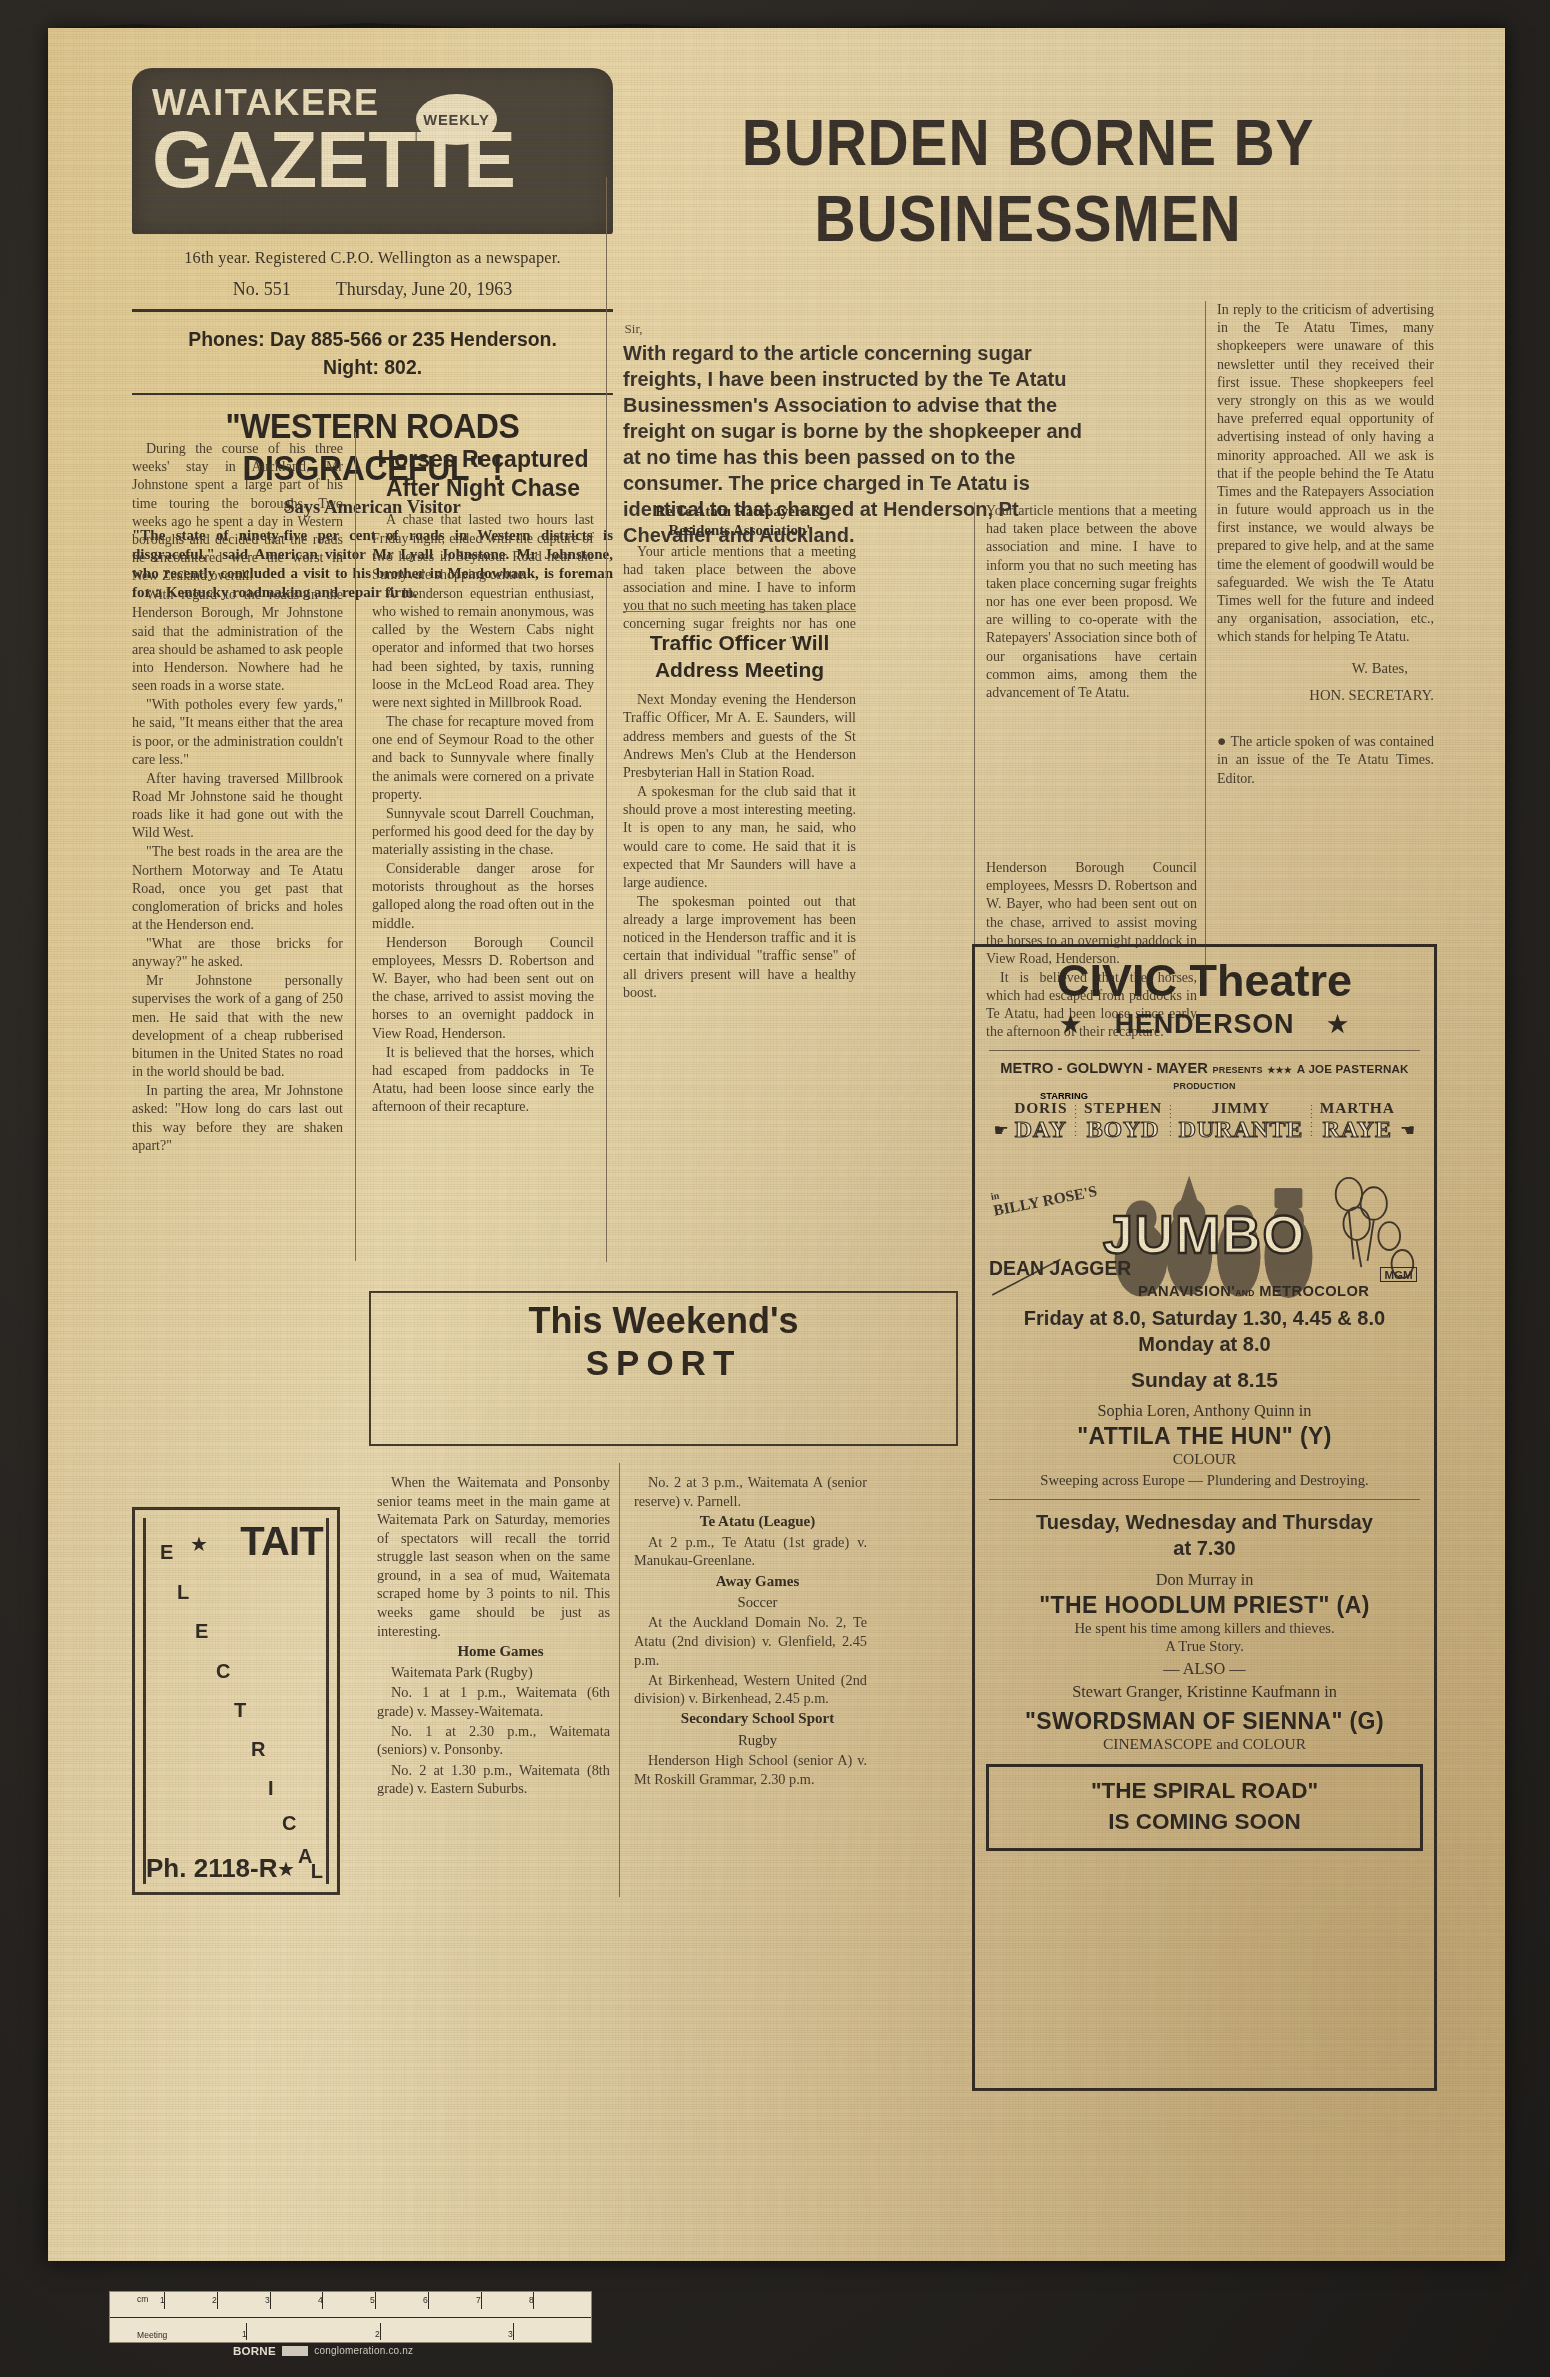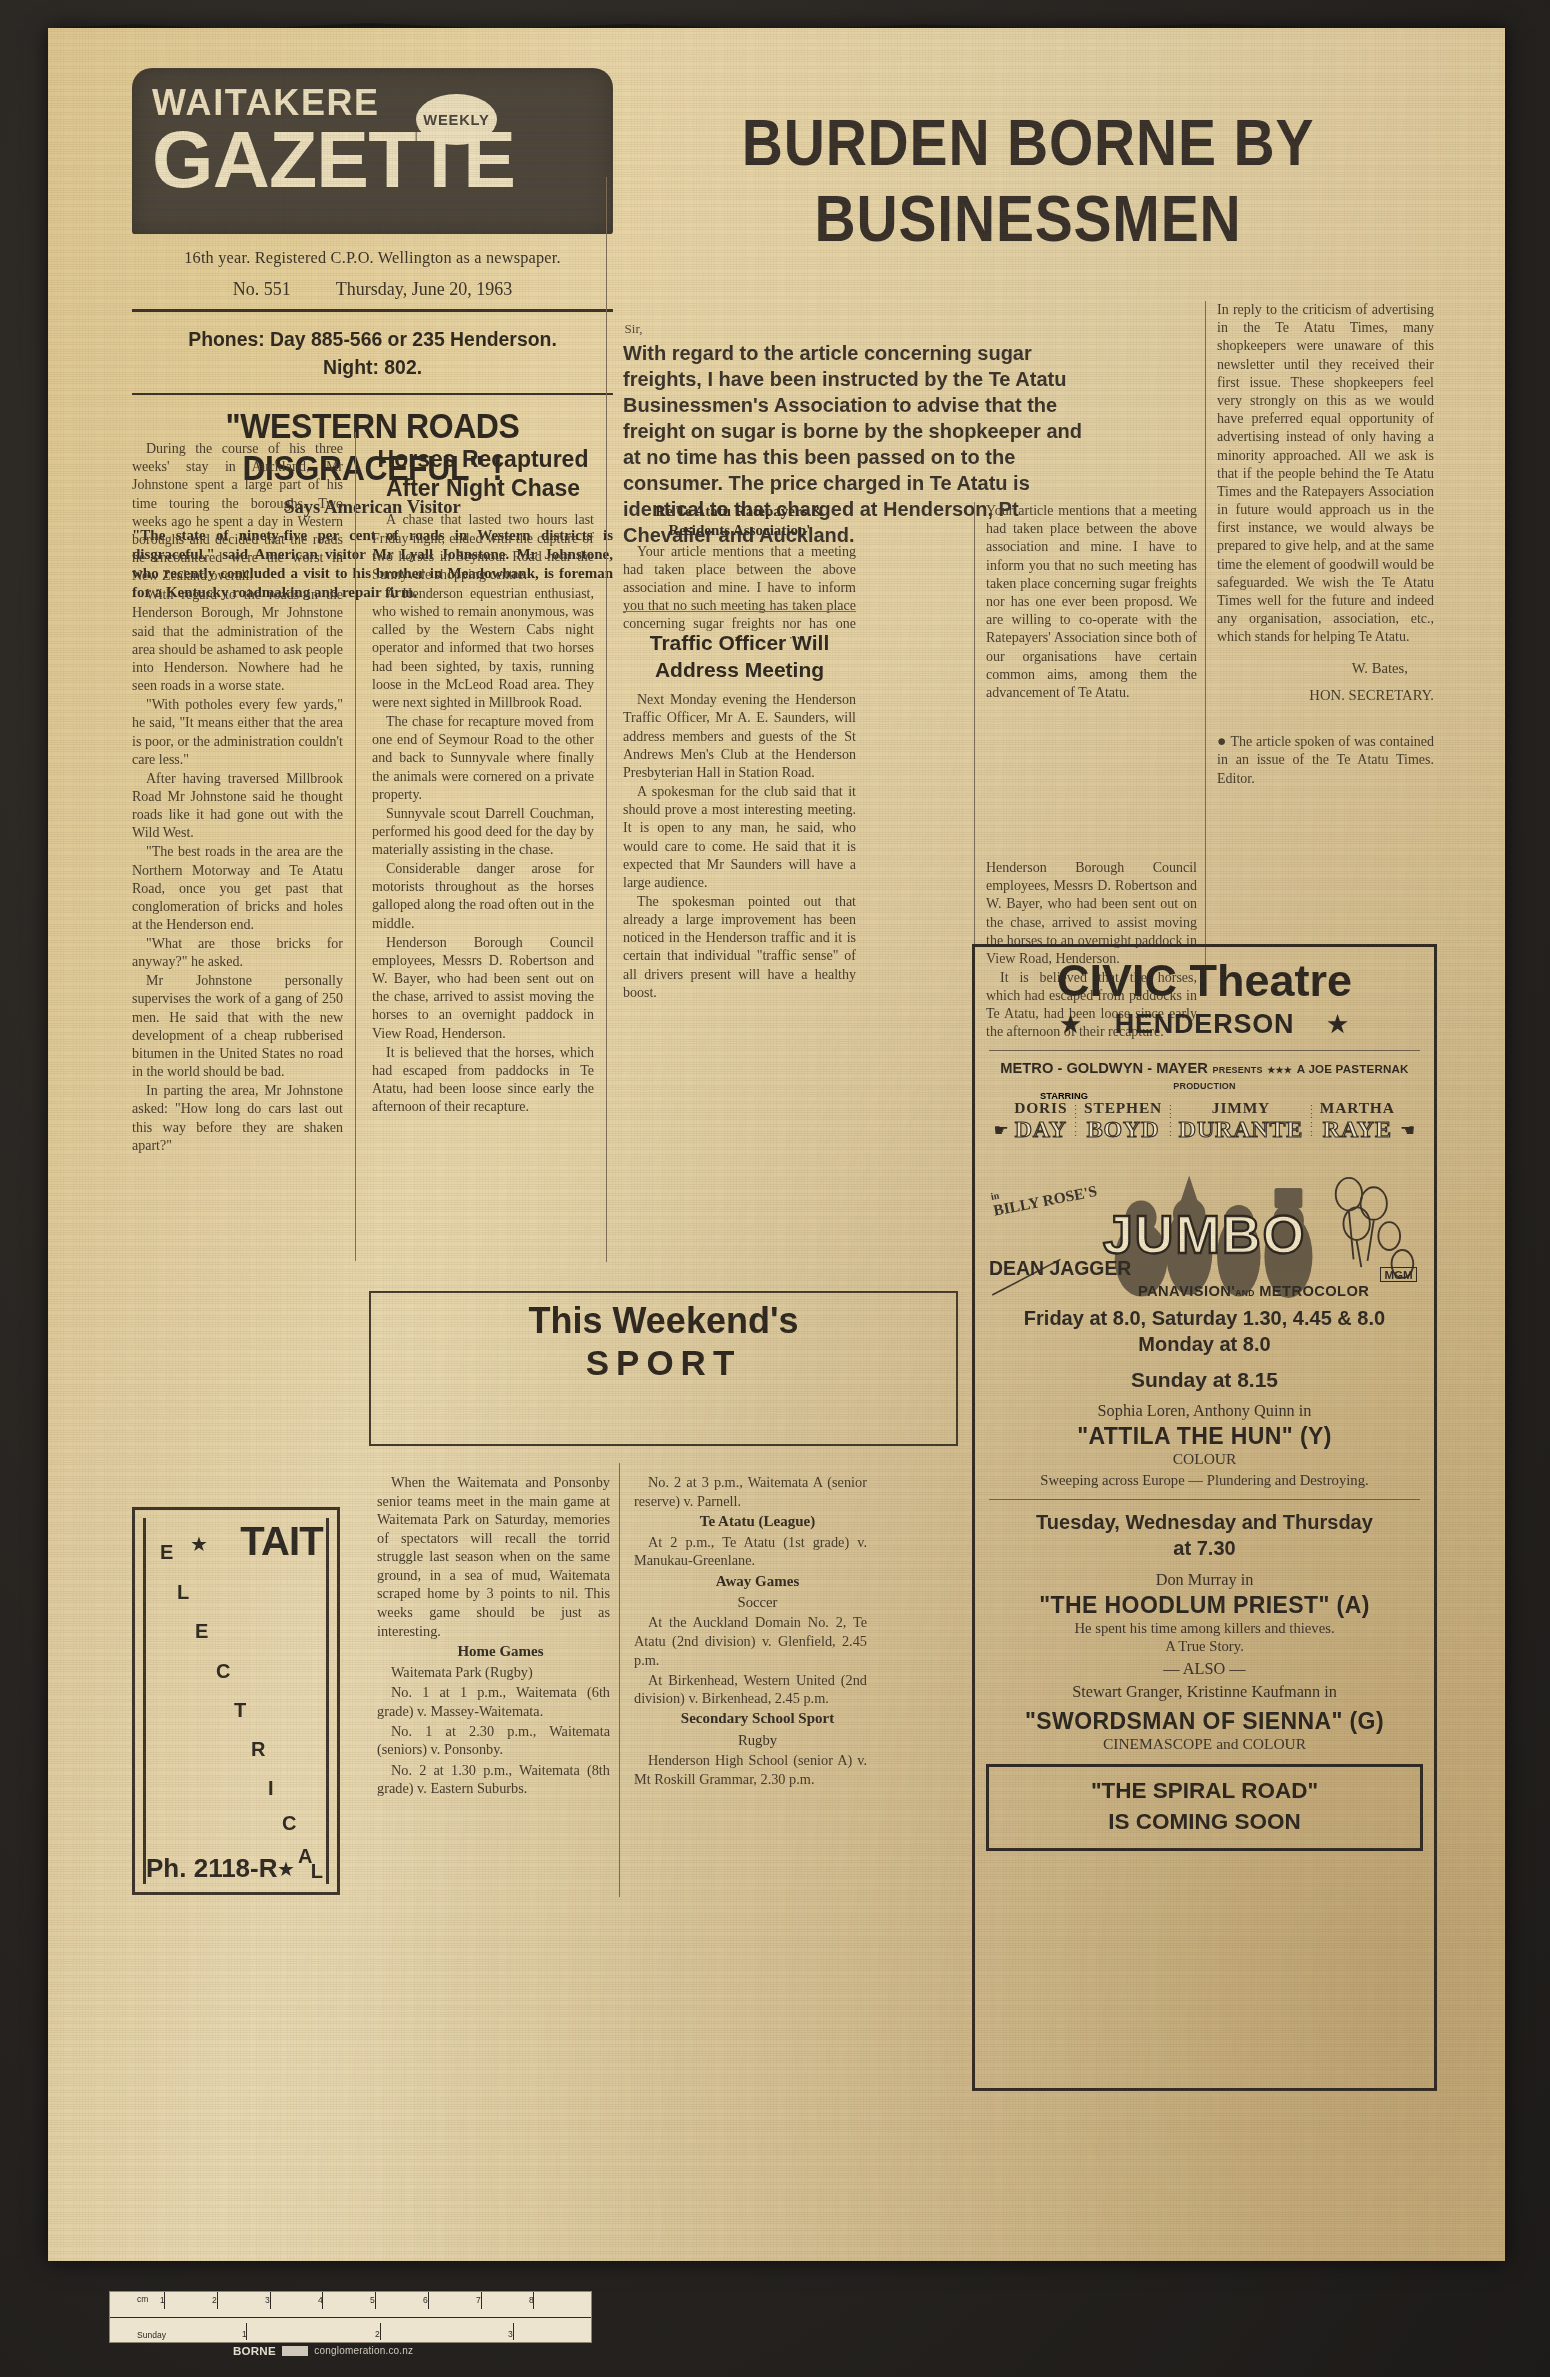--- a/index.html
+++ b/index.html
@@ -526,21 +526,21 @@
       <span class="tait-word" style="right:14px;bottom:9.3px;font-size:20px;">L</span>
       <span class="tait-star" style="right:42px;bottom:11px;">★</span>
       <div class="tait-ph">Ph.  2118-R</div>
     </div>
 
   </div>
 </div>
 
 <div id="ruler">
   <div class="unit" style="top:2.3px;">cm</div>
-  <div class="unit" style="bottom:2.3px;">Sunday</div>
+  <div class="unit" style="bottom:2.3px;">Meeting</div>
   <div class="tickrow" style="top:0;border-bottom:0.8px solid #2f2923;">
     <span class="t" style="left:54px;height:17px;"></span>
       <span class="lbl" style="left:50px;top:3.1px;">1</span>
     <span class="t" style="left:107px;height:17px;"></span>
       <span class="lbl" style="left:102px;top:3.1px;">2</span>
     <span class="t" style="left:160px;height:17px;"></span>
       <span class="lbl" style="left:155px;top:3.1px;">3</span>
     <span class="t" style="left:212px;height:17px;"></span>
       <span class="lbl" style="left:208px;top:3.1px;">4</span>
     <span class="t" style="left:265px;height:17px;"></span>

